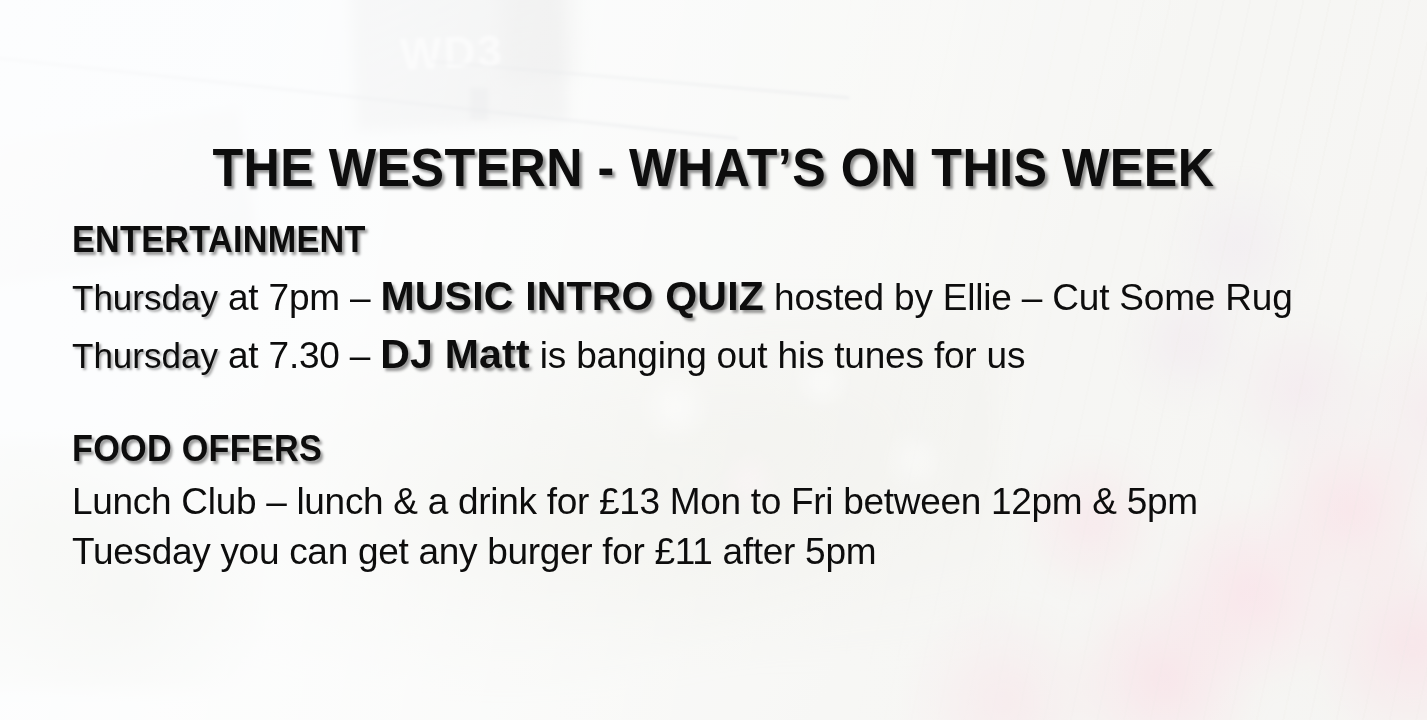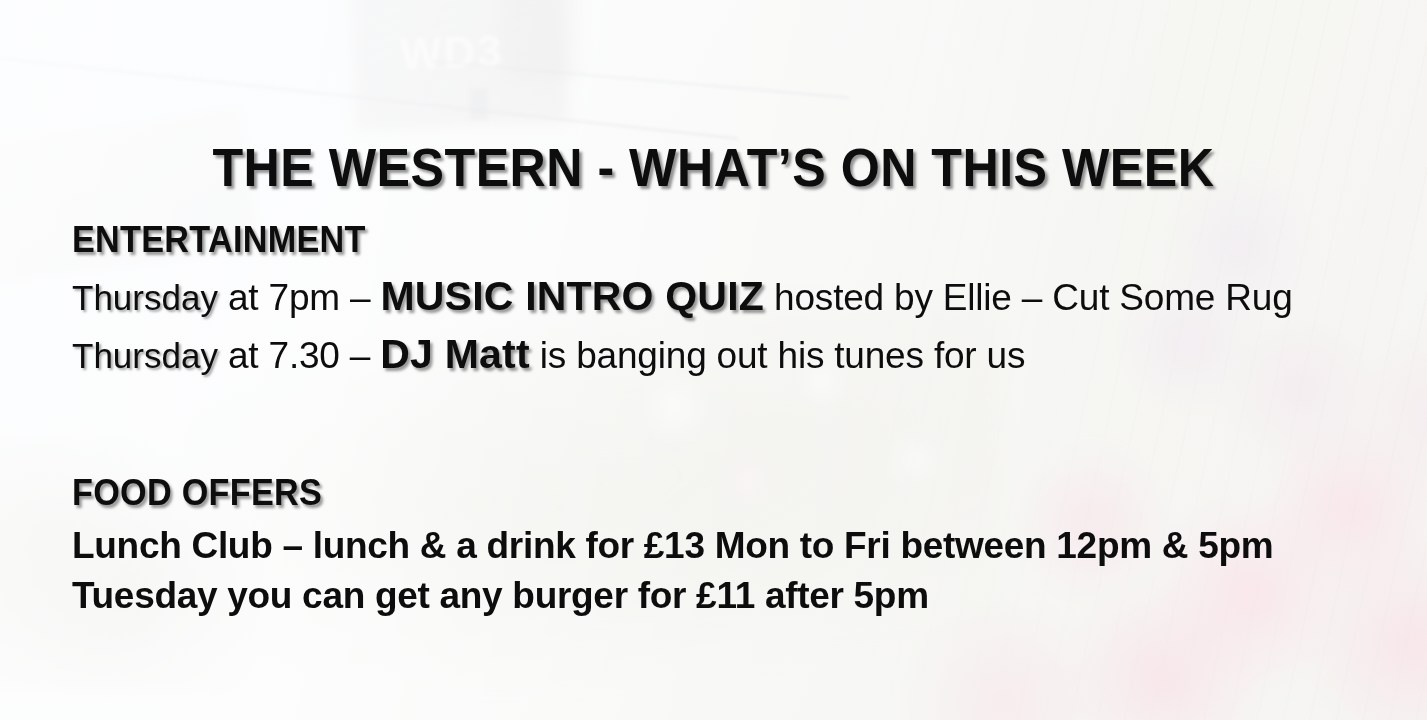--- a/index.html
+++ b/index.html
@@ -203,21 +203,21 @@
     text-shadow: 3px 3px 3px rgba(0,0,0,0.42);
     white-space: nowrap;
   }
 
   .section {
     position: absolute;
     left: 72px;
     right: 40px;
   }
   .section-entertainment { top: 218px; }
-  .section-food { top: 427px; margin-top: 44px; }
+  .section-food { top: 427px; }
 
   .section-heading {
     font-family: "Liberation Sans Narrow", "Liberation Sans", sans-serif;
     font-weight: 700;
     font-size: 36px;
     line-height: 44px;
     letter-spacing: 0.3px;
     transform: scaleX(0.95);
     transform-origin: left center;
     text-shadow: 2.5px 2.5px 3px rgba(0,0,0,0.40);
@@ -243,21 +243,21 @@
     font-family: Liberation Sans, sans-serif;
     font-weight: 700;
     font-size: 41px;
     letter-spacing: 0.2px;
     text-shadow: 2.5px 2.5px 3px rgba(0,0,0,0.40);
   }
 
   .food-line {
     font-size: 37px;
     line-height: 50px;
-    font-weight: 700;
+    font-weight: 400;
     letter-spacing: -0.3px;
     white-space: nowrap;
   }
 </style>
 </head>
 <body>
 
 <div id="poster">
 
   <div class="bg-layer bg-base"></div>

